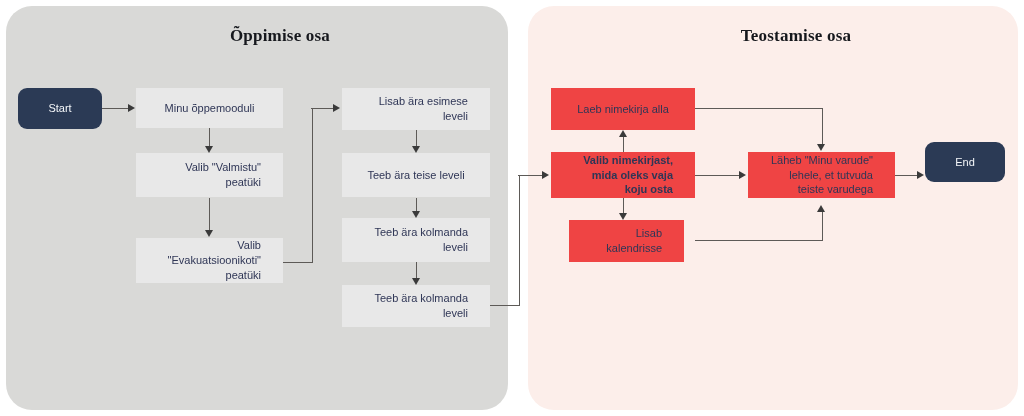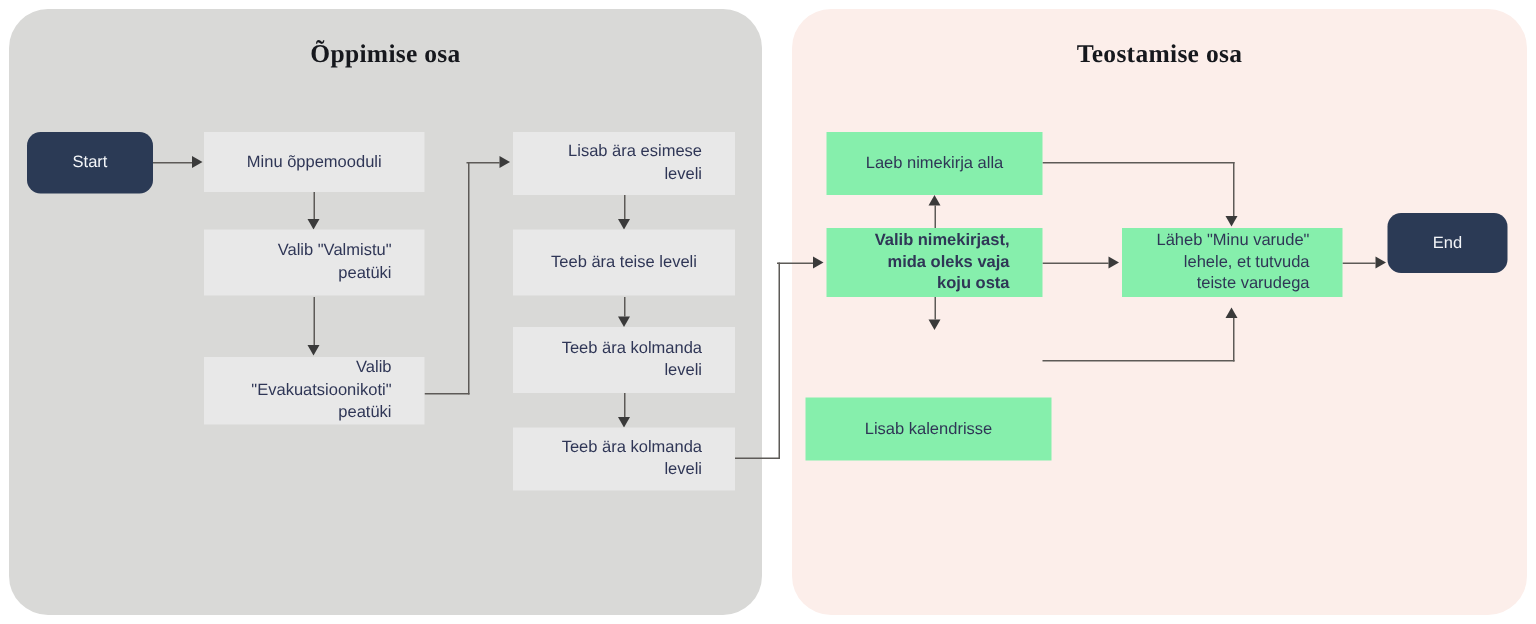--- a/index.html
+++ b/index.html
@@ -6,29 +6,29 @@
   body{width:1024px;height:416px;position:relative;overflow:hidden;
        font-family:"Liberation Sans",sans-serif;}
   .stage{position:absolute;left:0;top:0;width:1024px;height:416px;}
 
   .panel{position:absolute;border-radius:26px;}
   #panel-learning{left:6px;top:6px;width:502px;height:404px;background:#d9d9d7;}
   #panel-doing{left:528px;top:6px;width:490px;height:404px;background:#fceeea;}
 
   .panel-title{position:absolute;text-align:center;
       font-family:"Liberation Serif",serif;font-weight:bold;
-      font-size:17px;color:#16181d;letter-spacing:.2px;}
+      font-size:17px;color:#16181d;letter-spacing:.2px;margin-left:23px;}
   #title-learning{left:6px;top:26px;width:502px;}
   #title-doing{left:528px;top:26px;width:490px;}
 
   .node{position:absolute;display:flex;align-items:center;justify-content:center;
         text-align:right;color:#2f3656;font-size:11px;line-height:1.35;
         padding:0 22px;box-sizing:border-box;}
   .node.gray{background:#e8e8e8;}
-  .node.blue{background:#86efac;}
+  .node.blue{background:#ef4444;}
   .node.term{background:#2b3a55;color:#f4f6f9;border-radius:9px;font-size:11px;}
 
   
   .ln{position:absolute;background:#5d5a57;}
   .lh{height:1.4px;}
   .lv{width:1.4px;}
   .arw{position:absolute;width:0;height:0;}
   .arw.r{border-top:4.5px solid transparent;border-bottom:4.5px solid transparent;
          border-left:7px solid #3a3a3a;}
   .arw.d{border-left:4.5px solid transparent;border-right:4.5px solid transparent;
@@ -108,19 +108,19 @@
   <div class="node gray" style="left:342px;top:153px;width:148px;height:44px;">Teeb ära teise leveli</div>
 
   <div class="node gray" style="left:342px;top:218px;width:148px;height:44px;">Teeb ära kolmanda leveli</div>
 
   <div class="node gray" style="left:342px;top:285px;width:148px;height:42px;">Teeb ära kolmanda leveli</div>
 
   <div class="node blue" style="left:551px;top:88px;width:144px;height:42px;">Laeb nimekirja alla</div>
 
   <div class="node blue" style="left:551px;top:152px;width:144px;height:46px;font-weight:bold;">Valib nimekirjast, mida oleks vaja koju osta</div>
 
-  <div class="node blue" style="left:537px;top:220px;width:164px;height:42px;margin-top:45px;">Lisab kalendrisse</div>
+  <div class="node blue" style="left:569px;top:220px;width:115px;height:42px;">Lisab kalendrisse</div>
 
   <div class="node blue" style="left:748px;top:152px;width:147px;height:46px;">Läheb "Minu varude" lehele, et tutvuda teiste varudega</div>
 
   <div class="node term" style="left:925px;top:142px;width:80px;height:40px;">End</div>
 
 </div>
 
 </body></html>

